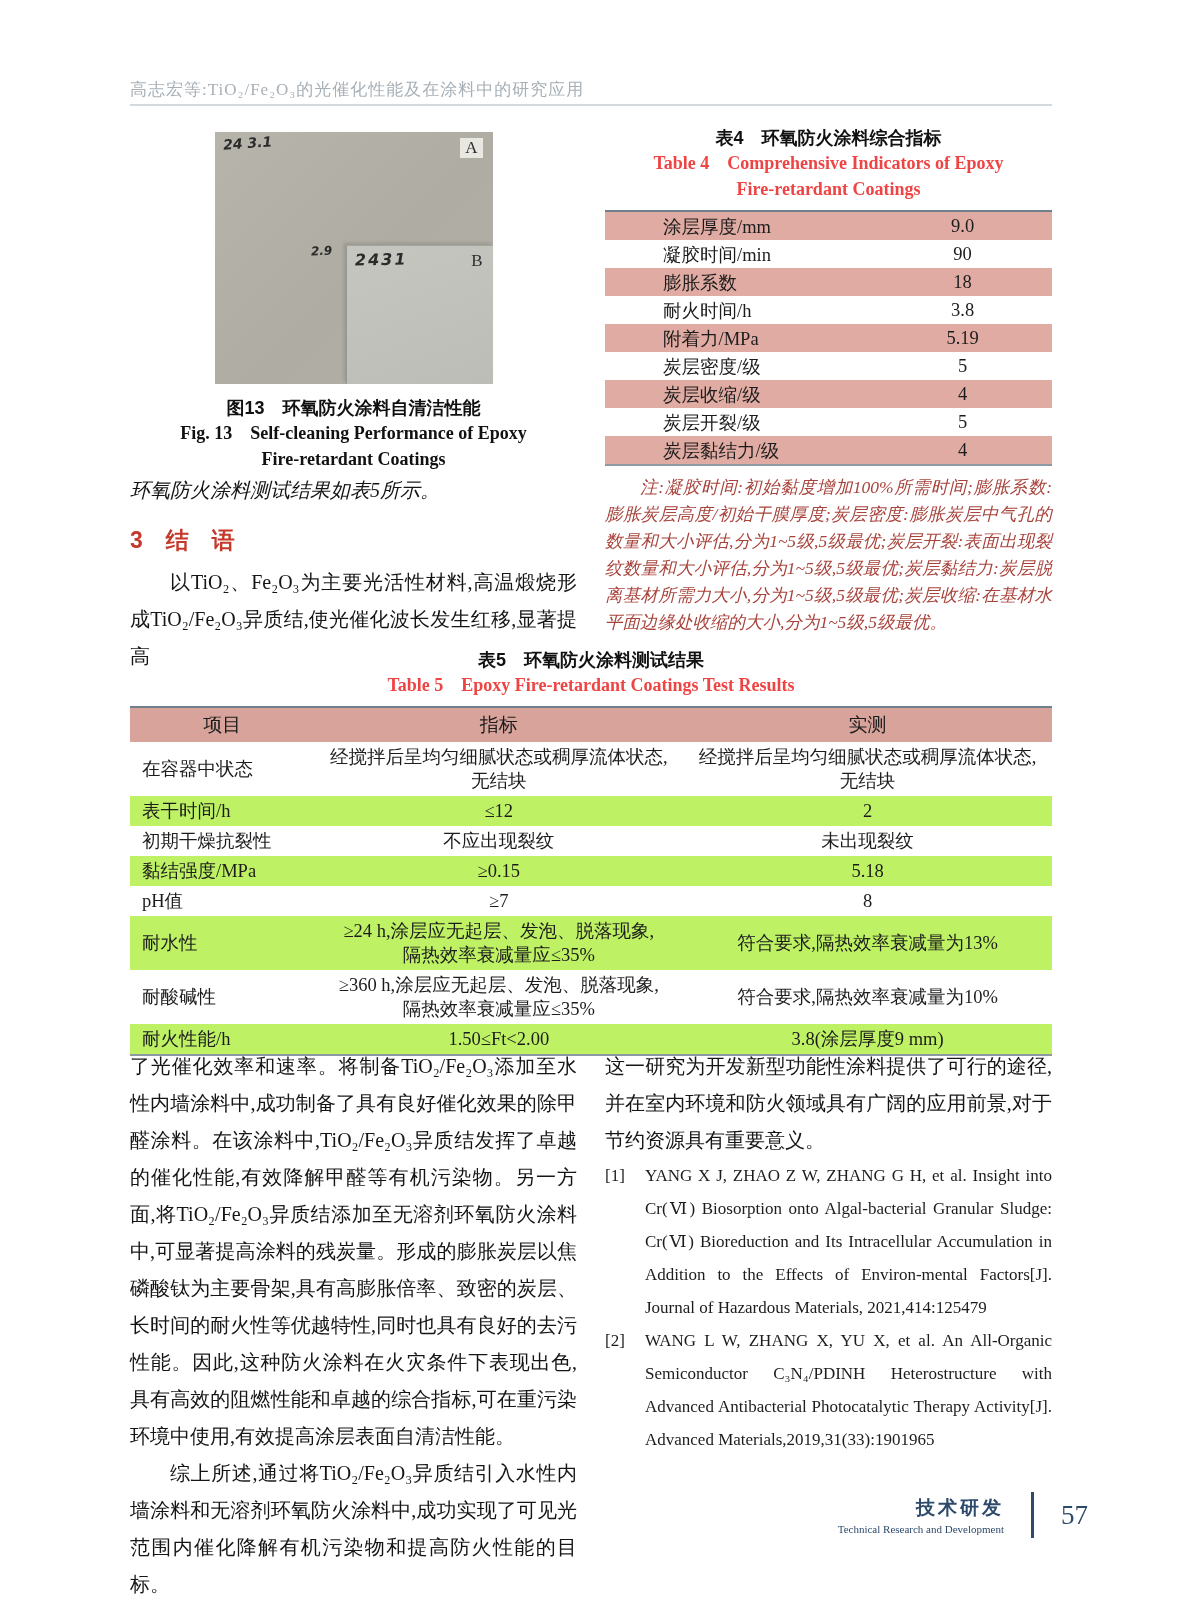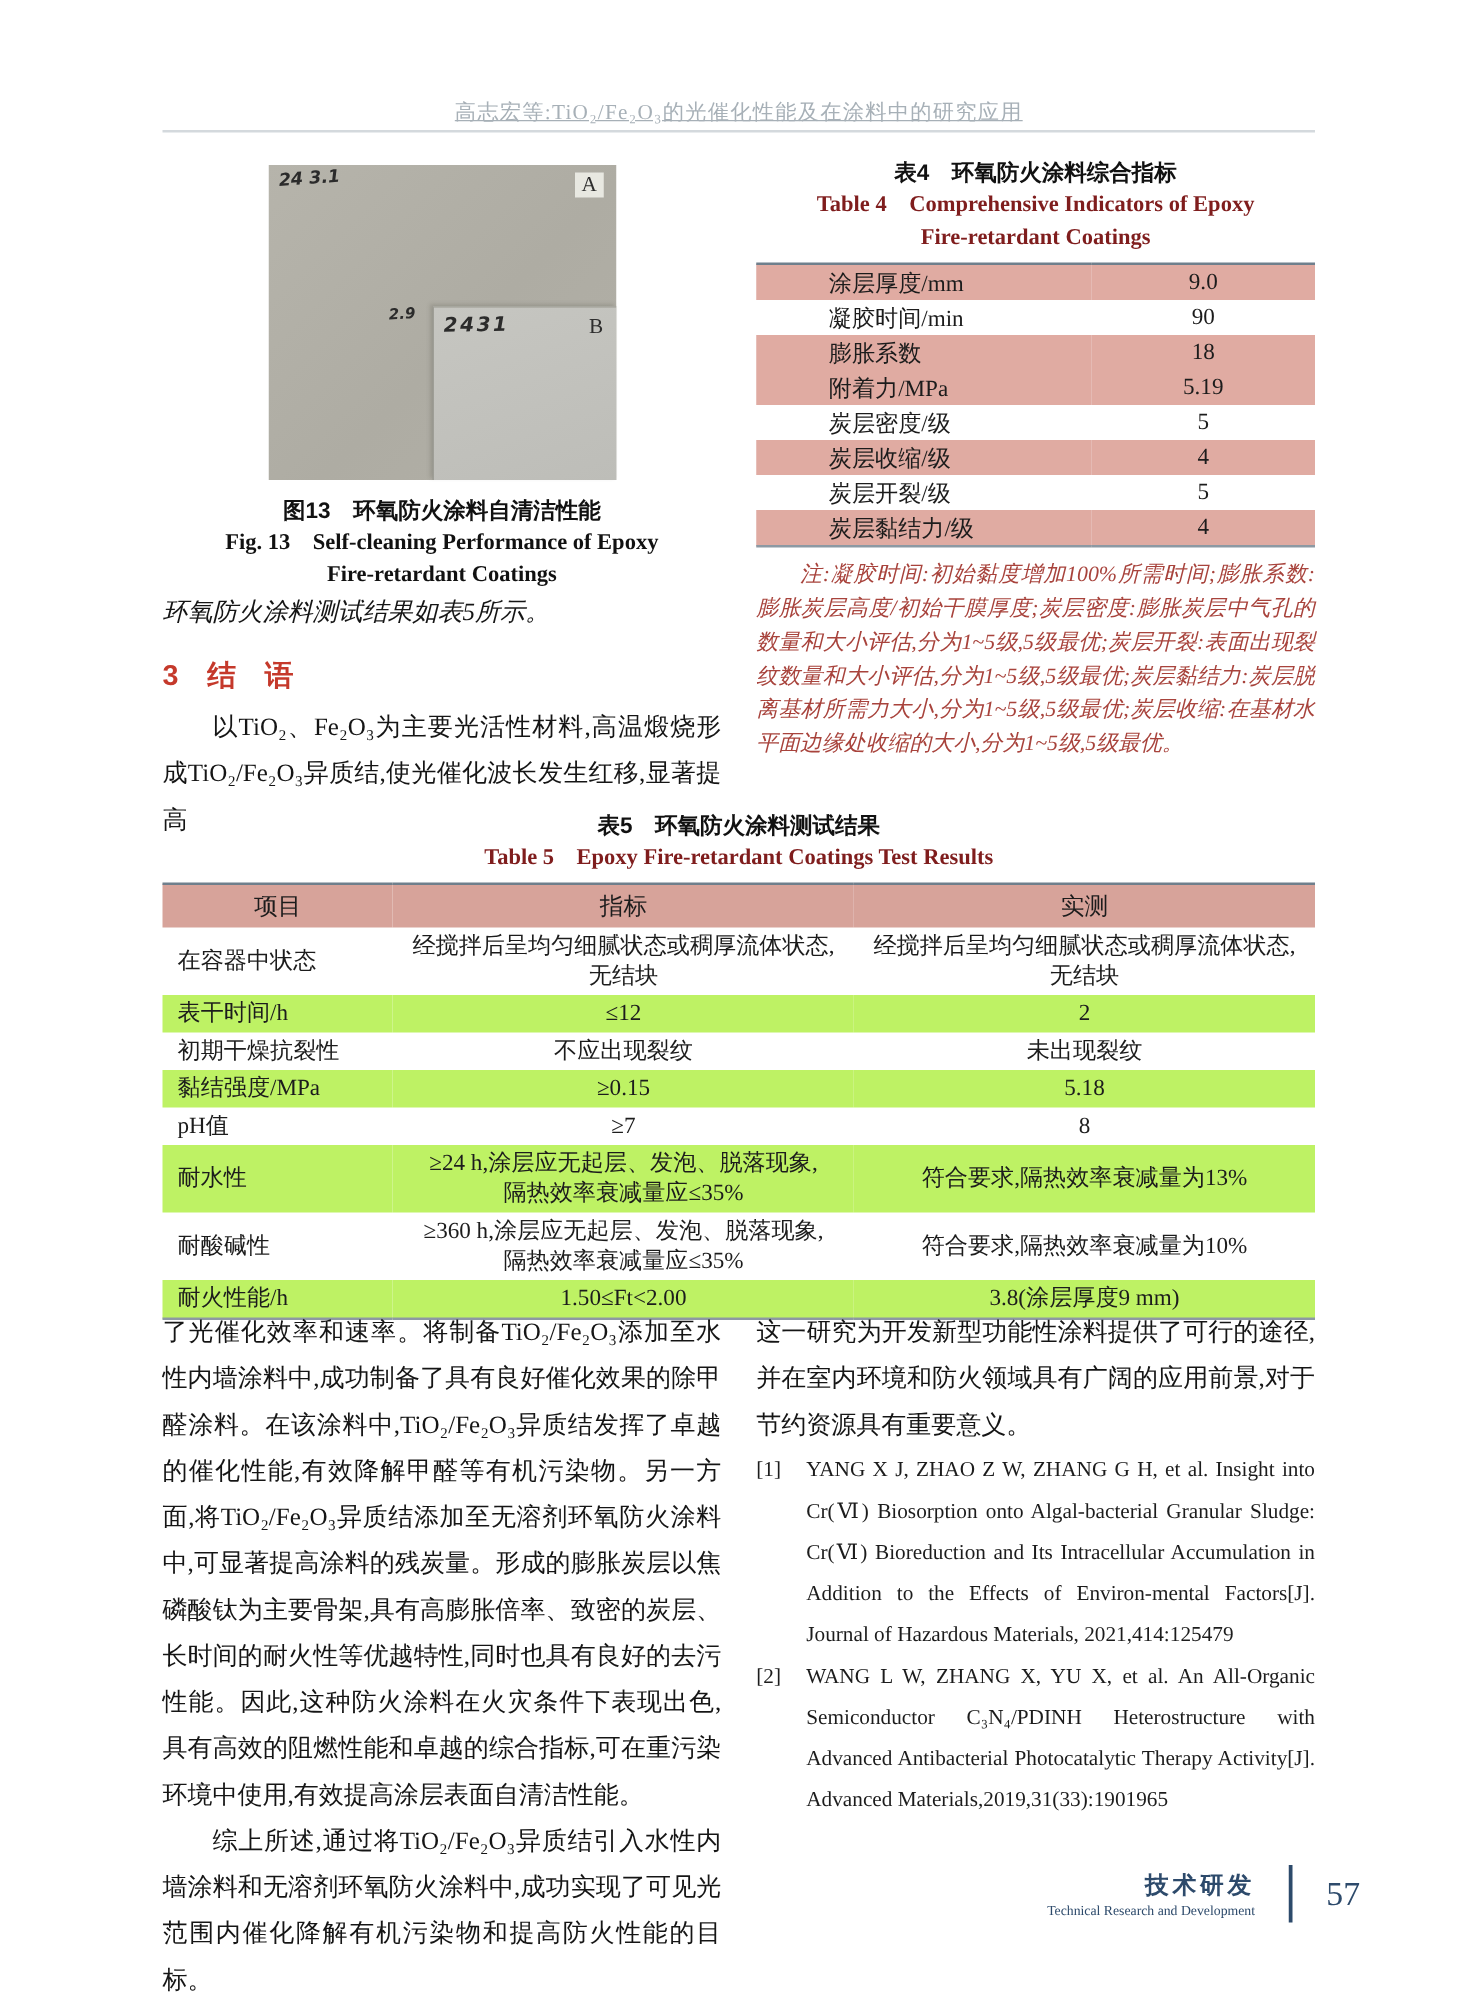--- a/index.html
+++ b/index.html
@@ -3,22 +3,22 @@
 <meta charset="utf-8">
 <style>
   html,body{margin:0;padding:0;}
   body{
     width:1187px;height:1600px;position:relative;background:#ffffff;
     font-family:"Liberation Serif","DejaVu Serif",serif;color:#1c1c1c;
     overflow:hidden;
   }
   .abs{position:absolute;}
   
-  .running-head{top:78px;left:130px;width:922px;text-align:center;
-    font-size:17px;color:#a7b0b7;letter-spacing:1px;text-decoration:underline;}
+  .running-head{top:78px;left:130px;width:922px;text-align:left;
+    font-size:17px;color:#a7b0b7;letter-spacing:1px;}
   .head-rule{top:104px;left:130px;width:922px;border-top:2px solid #d4d9dd;}
 
   
   .top-cols{top:126px;left:130px;width:922px;display:flex;gap:28px;}
   .col{width:447px;}
 
   
   .photo{position:relative;width:278px;height:252px;margin:6px auto 0 auto;
     background:linear-gradient(135deg,#b6b4ab,#aeaca3 55%,#b2b0a7);}
   .panel-b{position:absolute;right:0;bottom:0;width:146px;height:138px;
@@ -40,21 +40,21 @@
   .para{font-size:20px;line-height:37px;text-align:justify;color:#151515;}
   .lead-in{margin-top:0;font-style:italic;}
   .indent{text-indent:2em;}
 
   .sec-heading{margin-top:16px;margin-bottom:8px;color:#c5392b;
     font-family:"Liberation Sans","DejaVu Sans",sans-serif;font-weight:bold;font-size:23px;}
 
   
   .t-title-zh{text-align:center;font-family:"Liberation Sans","DejaVu Sans",sans-serif;
     font-weight:bold;font-size:18px;color:#111;}
-  .t-title-en{text-align:center;font-weight:bold;font-size:18px;line-height:26px;color:#7f1d1d;}
+  .t-title-en{text-align:center;font-weight:bold;font-size:18px;line-height:26px;color:#ef4444;}
   table{border-collapse:collapse;}
   .table4{width:100%;margin-top:8px;border-top:2px solid #6f7f8c;border-bottom:2px solid #8d99a3;}
   .table4 td{font-size:18.5px;height:28px;padding:0;}
   .table4 td.lbl{padding-left:58px;text-align:left;}
   .table4 td.val{text-align:center;width:40%;}
   .table4 tr.shade{background:#e0aba2;}
   .t4-note{margin-top:8px;font-size:17.5px;line-height:27px;color:#a8433c;
     font-style:italic;text-align:justify;text-indent:2em;}
 
   
@@ -122,20 +122,24 @@
             <td class="val">9.0</td>
           </tr>
         <tr>
             <td class="lbl">凝胶时间/min</td>
             <td class="val">90</td>
           </tr>
         <tr class="shade">
             <td class="lbl">膨胀系数</td>
             <td class="val">18</td>
           </tr>
+        <tr>
+            <td class="lbl">耐火时间/h</td>
+            <td class="val">3.8</td>
+          </tr>
         <tr class="shade">
             <td class="lbl">附着力/MPa</td>
             <td class="val">5.19</td>
           </tr>
         <tr>
             <td class="lbl">炭层密度/级</td>
             <td class="val">5</td>
           </tr>
         <tr class="shade">
             <td class="lbl">炭层收缩/级</td>

